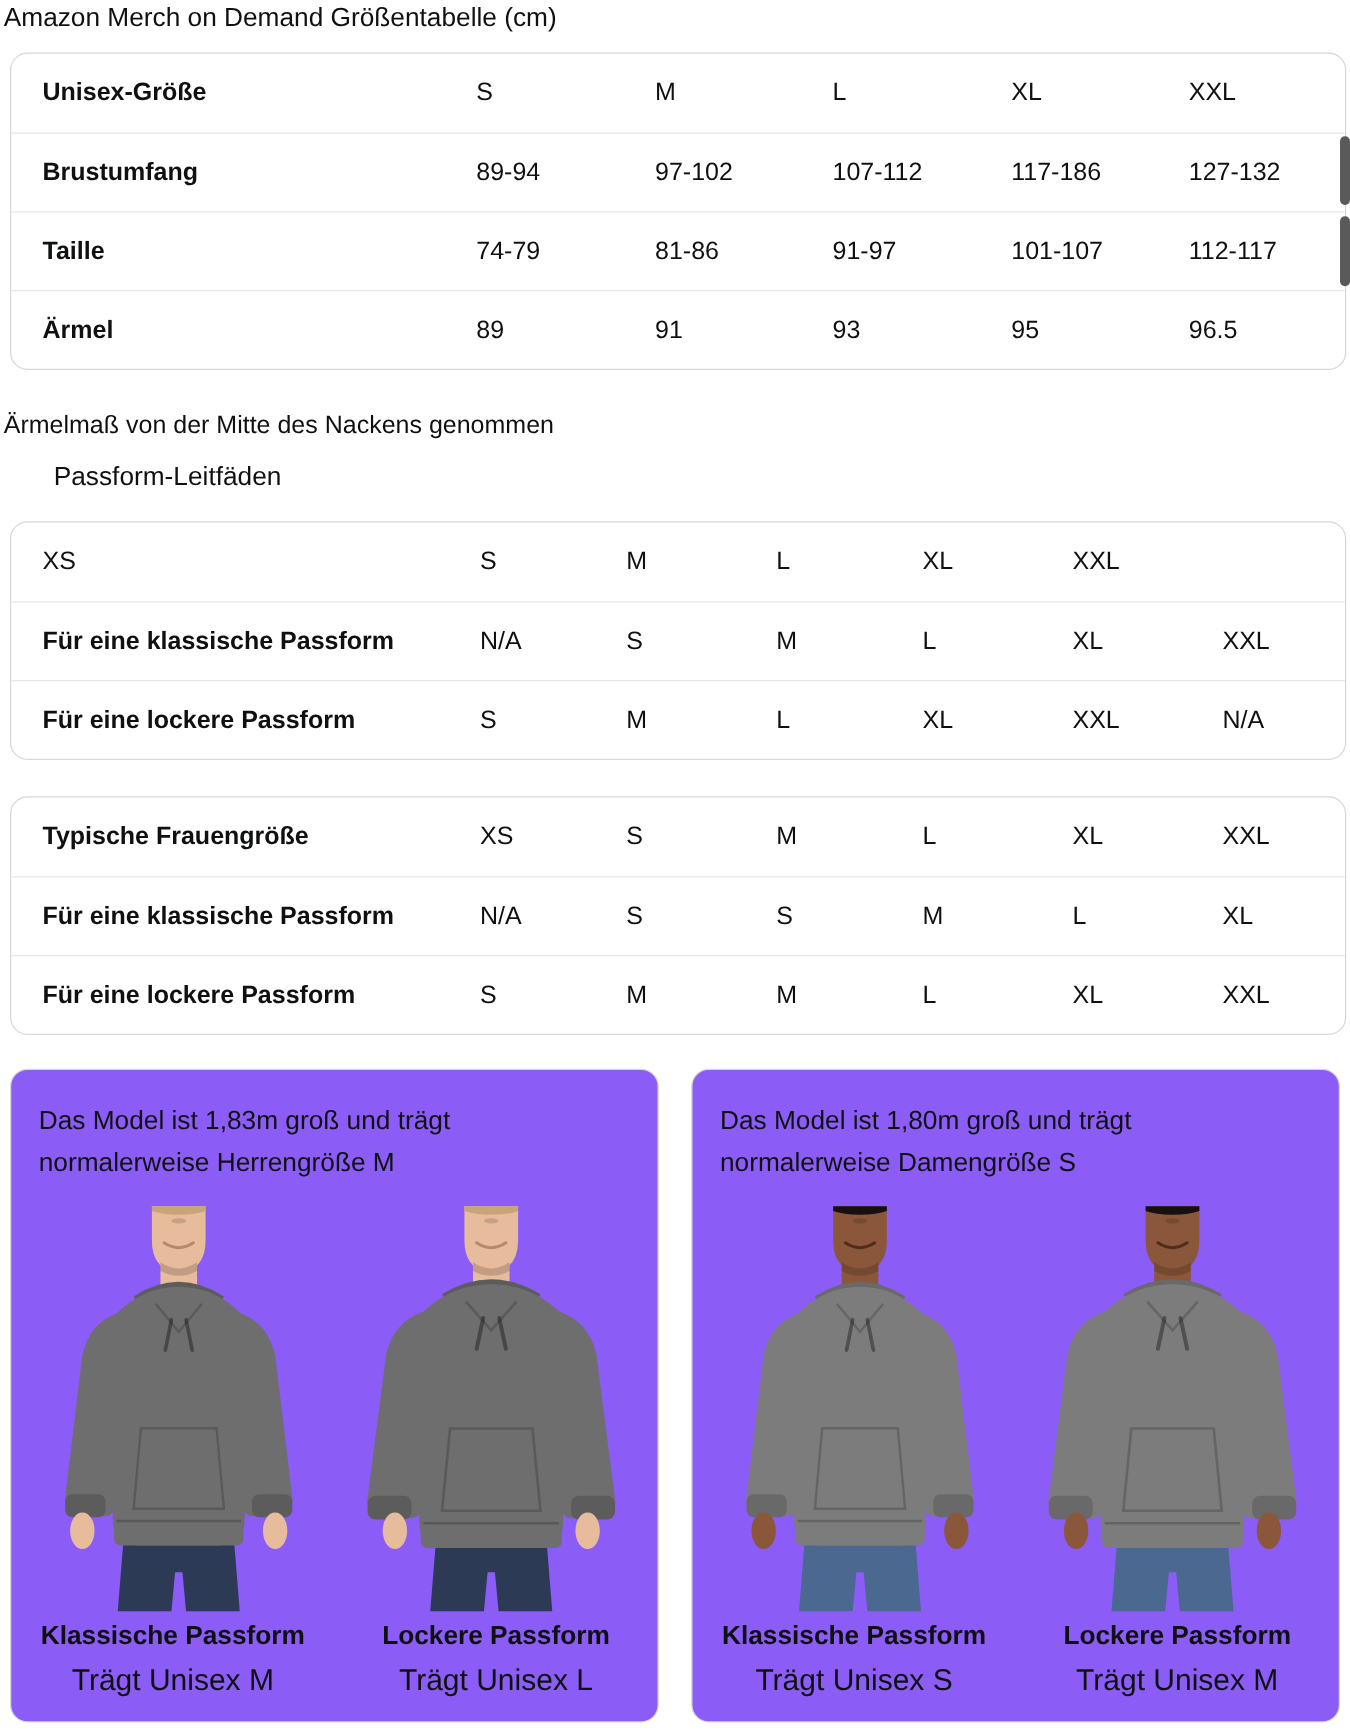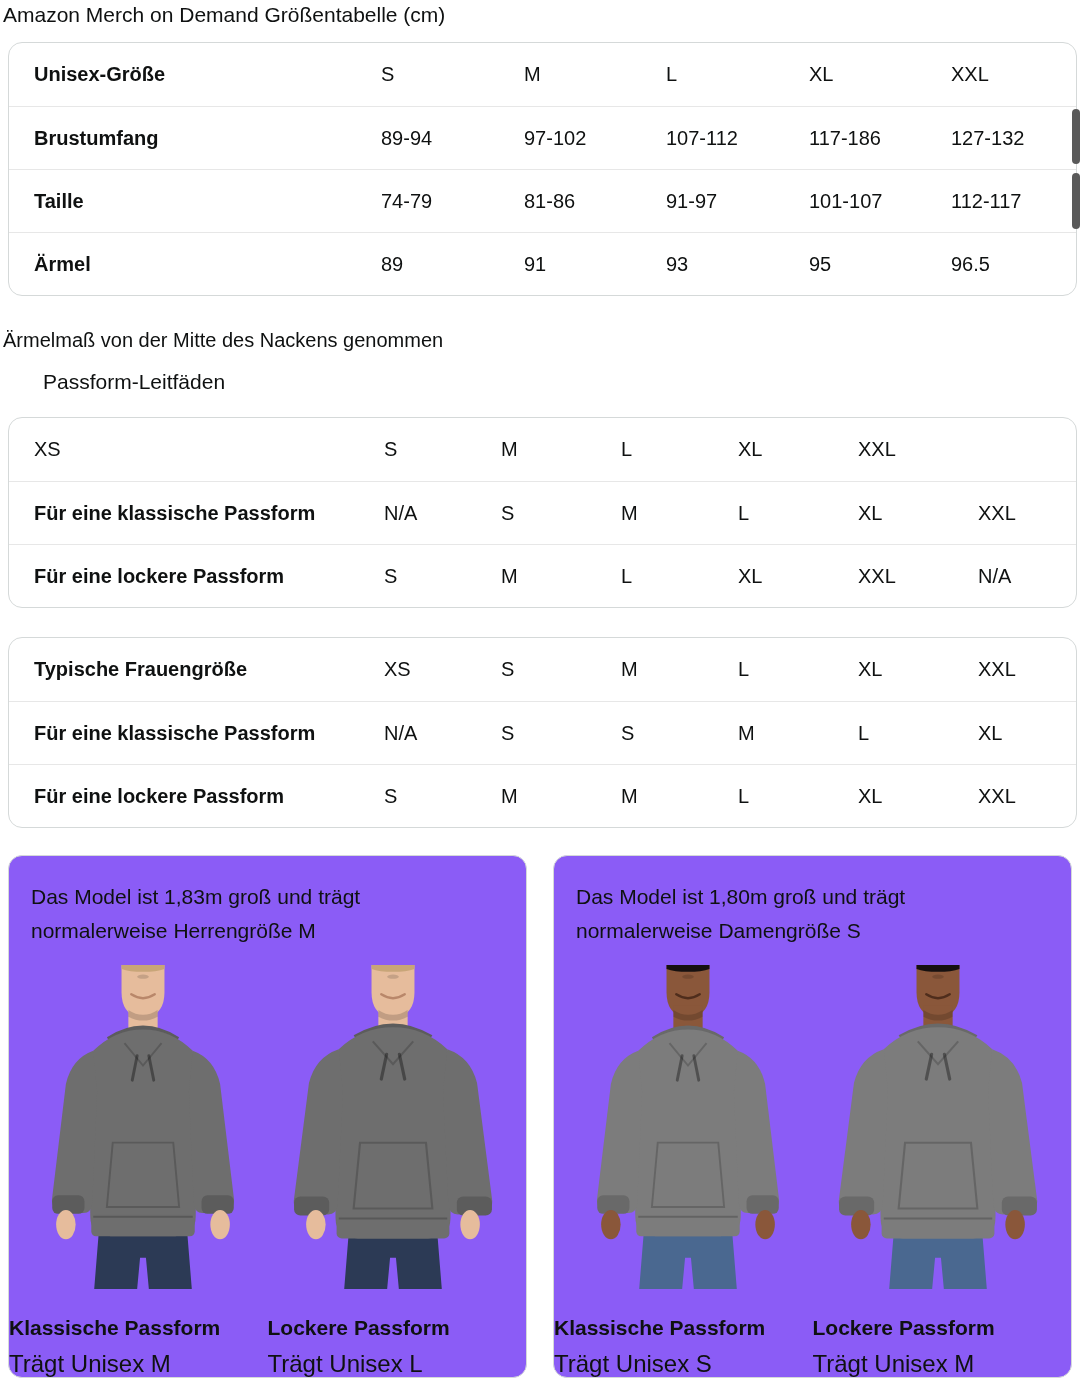--- a/index.html
+++ b/index.html
@@ -44,21 +44,21 @@
   .model-card{
     position:absolute;top:855px;width:519px;height:523px;background:#8b5cf6;
     border:1px solid var(--table-border);border-radius:14px;overflow:hidden;
   }
   #mens-card{left:8px;}
   #womens-card{left:553px;}
   .model-desc{margin:24px 0 0 22px;max-width:430px;font-size:21px;line-height:34px;}
   .photos{display:flex;justify-content:center;gap:6px;margin-top:14px;}
   .model-photo{width:244px;height:330px;}
   .model-photo svg{width:100%;height:100%;display:block;}
-  .captions{display:flex;margin-top:24px;}
+  .captions{display:flex;margin-top:5px;text-align:center;}
   .caption{flex:1;}
   .fit-label{font-weight:700;font-size:21px;line-height:24px;}
   .size-label{font-size:24px;margin-top:10px;}
 
   
   .model-photo.male{--skin:#e6bc9c;--mouth:#b9876a;--hoodie:#6e6e6e;--hoodie-dark:#5c5c5c;--jeans:#2c3a55;--hair:#c8a578;}
   .model-photo.female{--skin:#8a573a;--mouth:#4f2d1c;--hoodie:#7c7c7c;--hoodie-dark:#696969;--jeans:#4a6890;--hair:#161010;}
   .skin{fill:var(--skin);}
   .hoodie{fill:var(--hoodie);}
   .hoodie-dark{fill:var(--hoodie-dark);}

